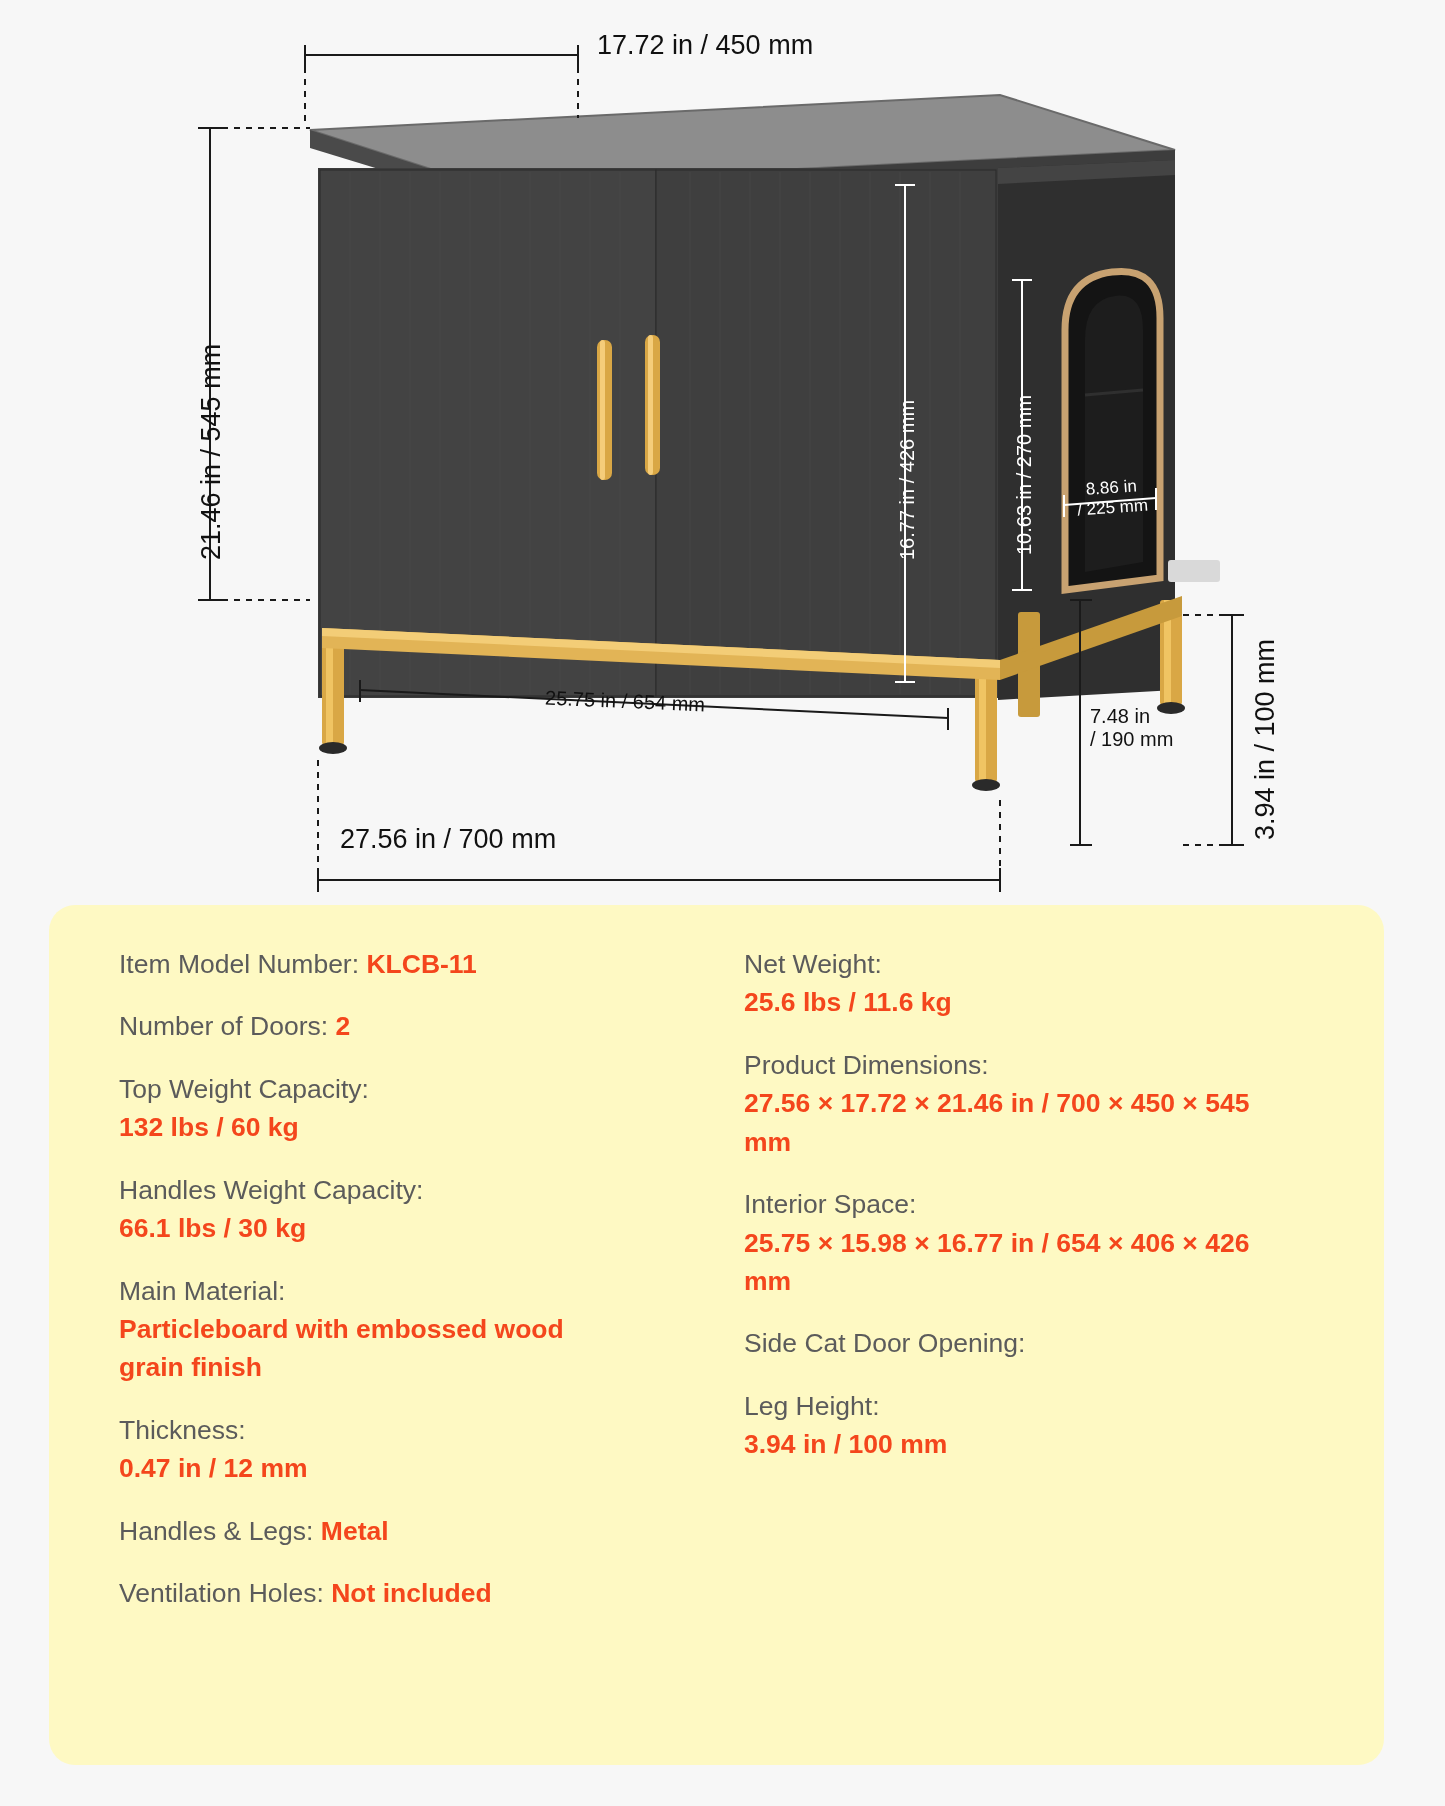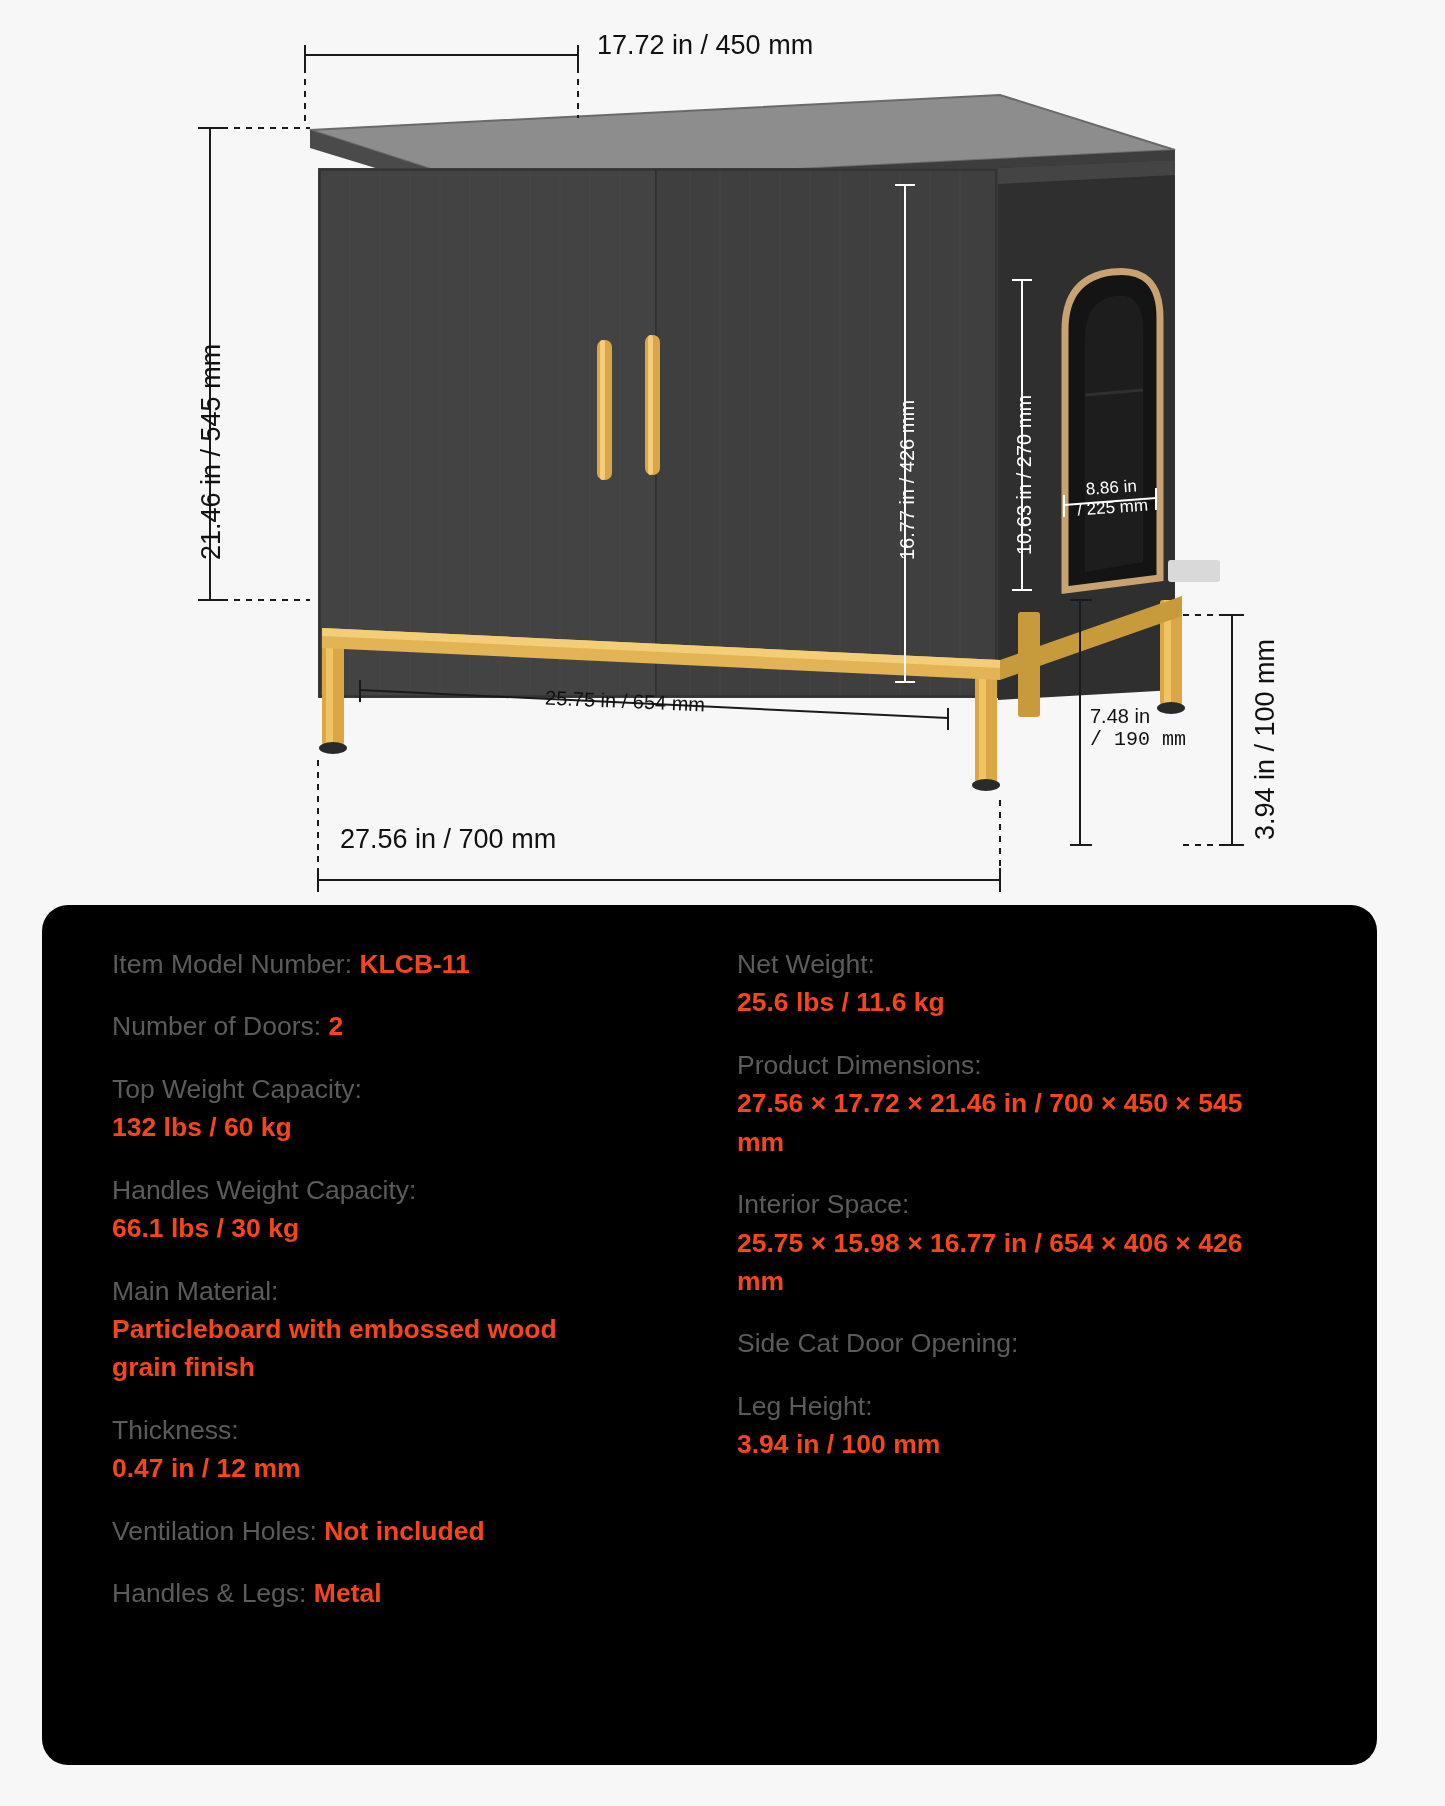--- a/index.html
+++ b/index.html
@@ -28,23 +28,23 @@
   .dim-label.sm { font-size: 20px; }
   .dim-label.xs { font-size: 17px; }
   .dim-label.white { color: #fff; }
   .vert { transform: rotate(-90deg); transform-origin: left top; }
 
   svg.overlay { position:absolute; left:0; top:0; width:1445px; height:900px; pointer-events:none; }
 
   
   .spec-card {
     position: absolute;
-    left: 42px; top: 905px;
+    left: 49px; top: 905px;
     width: 1335px; height: 860px;
-    background: #000000;
+    background: #fef9c3;
     border-radius: 26px;
   }
   .spec-cols {
     display: flex;
     padding: 40px 55px 0 70px;
     gap: 40px;
   }
   .spec-col { width: 50%; }
   .spec-item {
     font-size: 26.5px;
@@ -188,21 +188,21 @@
   </div>
 
   <div class="dim-label sm" style="left:545px; top:690px; transform:rotate(2.5deg);">25.75 in / 654 mm</div>
 
   <div class="dim-label" style="left:340px; top:824px;">27.56 in / 700 mm</div>
 
   <div class="dim-label vert" style="left:1250px; top:840px;">3.94 in / 100 mm</div>
 
   <div style="position:absolute; left:1090px; top:705px;">
     <div class="dim-label sm" style="position:static;">7.48 in</div>
-    <div class="dim-label sm" style="position:static;font-family:Liberation Mono, monospace;">/ 190 mm</div>
+    <div class="dim-label sm" style="position:static;">/ 190 mm</div>
   </div>
 </div>
 
 <div class="spec-card">
   <div class="spec-cols">
     <div class="spec-col">
       <div class="spec-item inline">
         <span class="lbl">Item Model Number: </span><span class="val">KLCB-11</span>
       </div>
       <div class="spec-item inline">
@@ -218,24 +218,24 @@
       </div>
       <div class="spec-item">
         <div class="lbl">Main Material:</div>
         <div class="val" style="max-width:470px;">Particleboard with embossed wood grain finish</div>
       </div>
       <div class="spec-item">
         <div class="lbl">Thickness:</div>
         <div class="val">0.47 in / 12 mm</div>
       </div>
       <div class="spec-item inline">
+        <span class="lbl">Handles &amp; Legs: </span><span class="val">Metal</span>
+      </div>
+      <div class="spec-item inline">
         <span class="lbl">Ventilation Holes: </span><span class="val">Not included</span>
-      </div>
-      <div class="spec-item inline">
-        <span class="lbl">Handles &amp; Legs: </span><span class="val">Metal</span>
       </div>
     </div>
 
     <div class="spec-col">
       <div class="spec-item">
         <div class="lbl">Net Weight:</div>
         <div class="val">25.6 lbs / 11.6 kg</div>
       </div>
       <div class="spec-item">
         <div class="lbl">Product Dimensions:</div>

